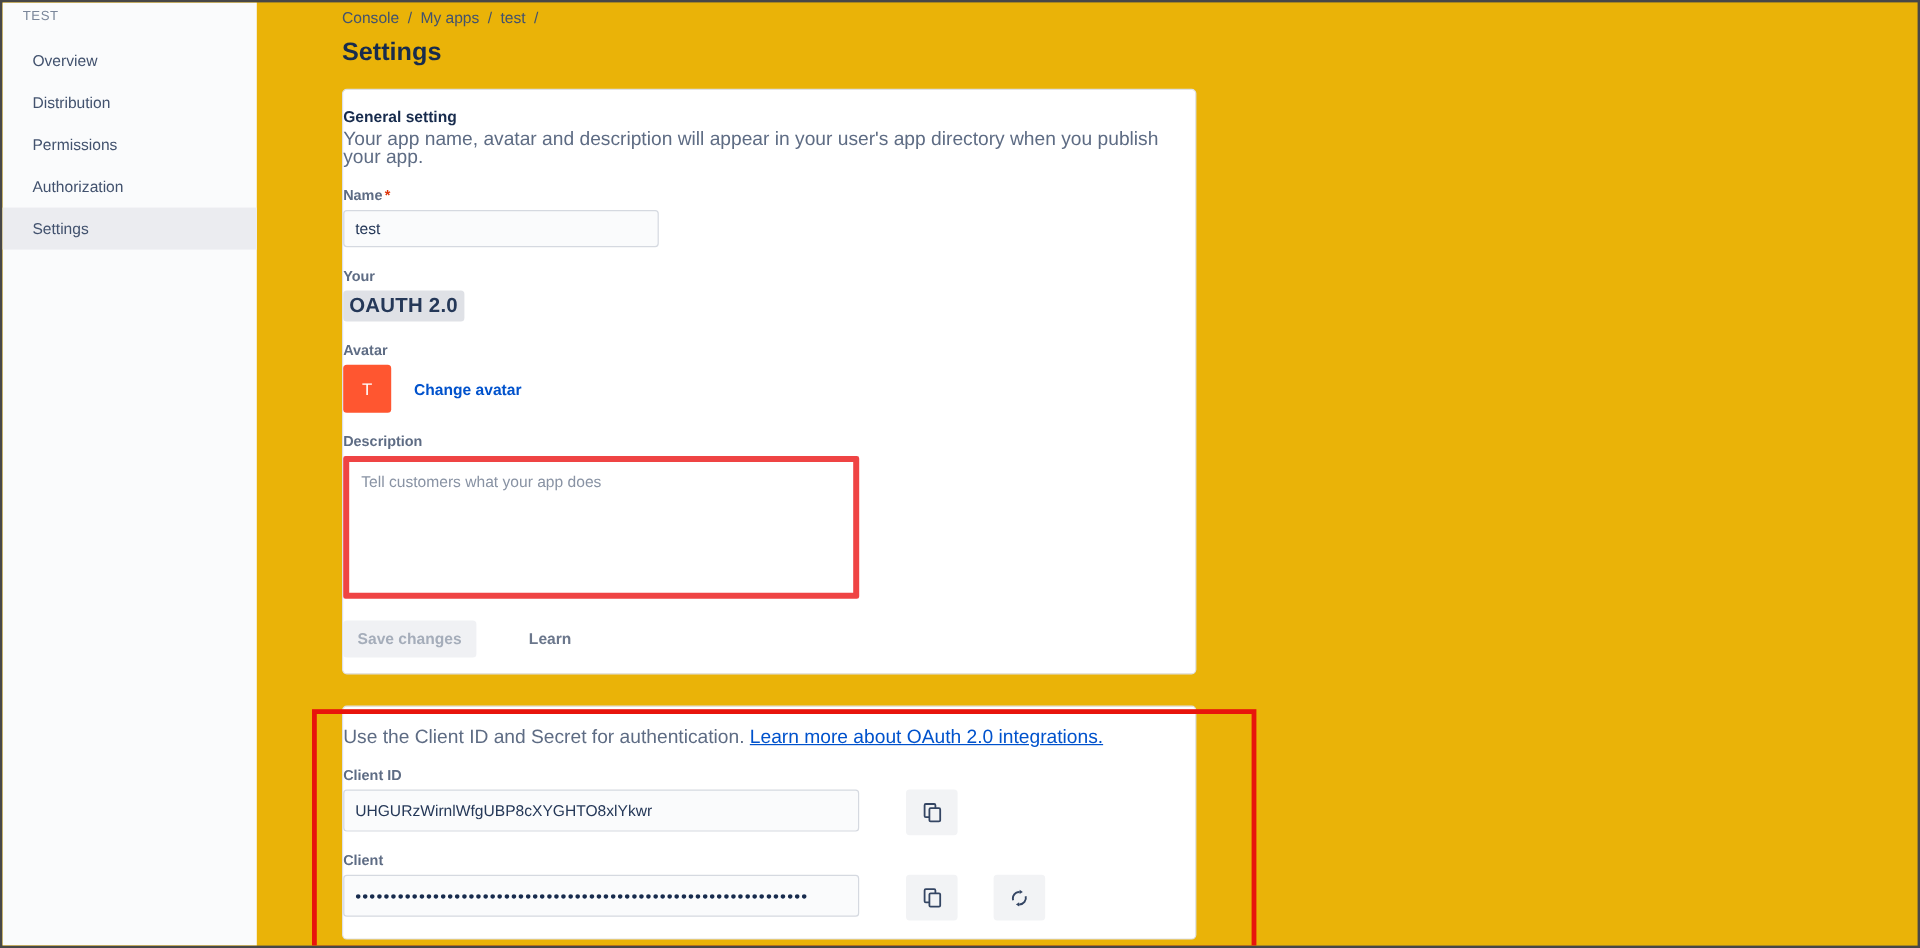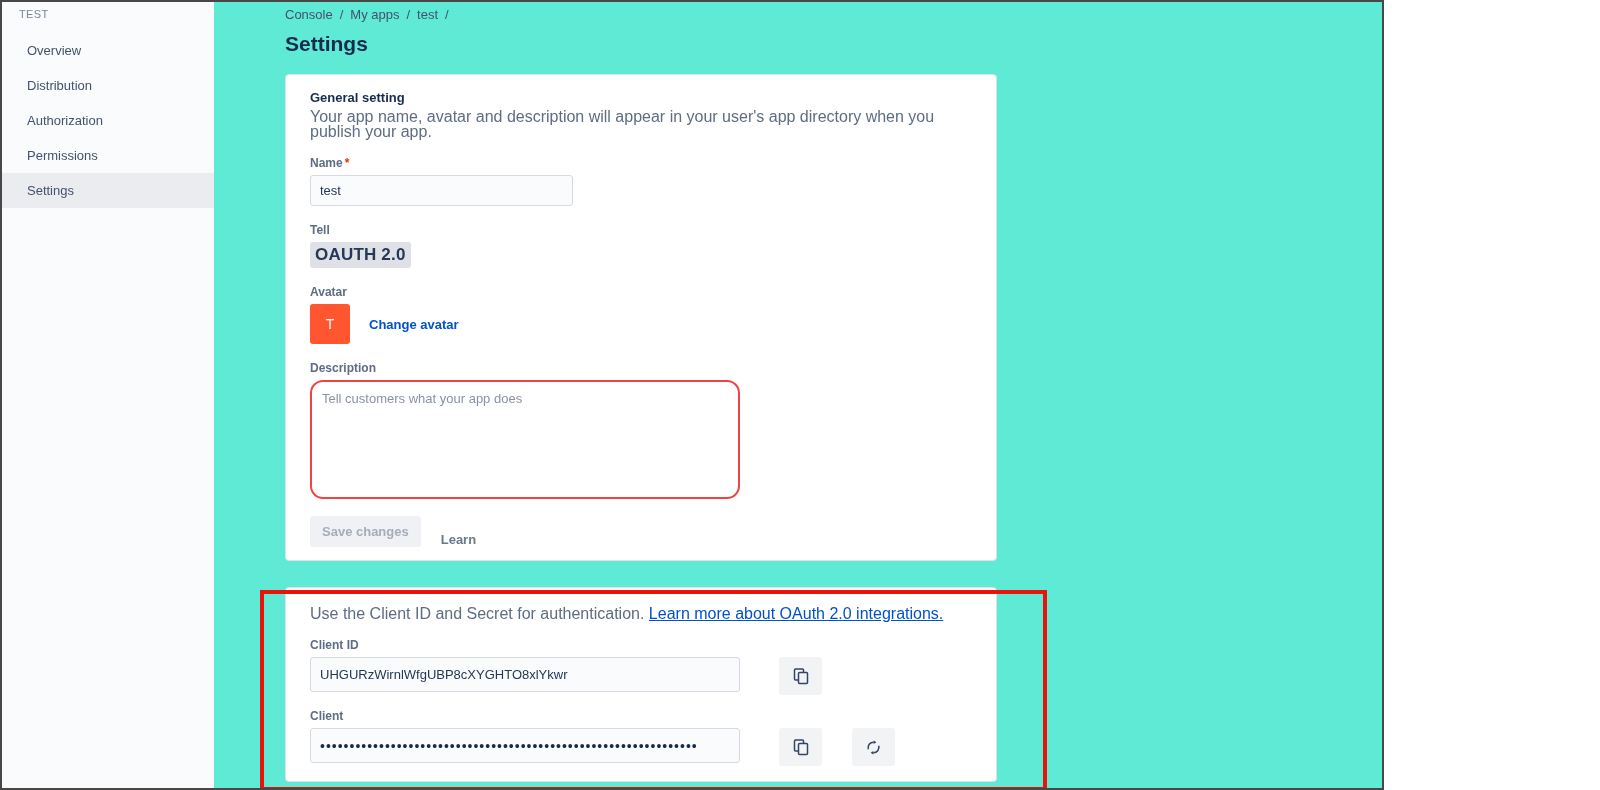--- a/index.html
+++ b/index.html
@@ -1,20 +1,20 @@
 <!DOCTYPE html>
 <html><head>
 <meta charset="utf-8">
 <style>
   * { margin:0; padding:0; box-sizing:border-box; }
   html,body { background:#fff; }
   body { font-family:"Liberation Sans", sans-serif; }
   .window {
-    position:relative; width:1384px; height:790px;
-    background:#5eead4; border:2px solid #474747; overflow:hidden;
+    position:relative; width:1600px; height:790px;
+    background:#eab308; border:2px solid #474747; overflow:hidden;
   }
   
   .sidebar {
     position:absolute; left:0; top:0; bottom:0; width:212px;
     background:#fafbfc;
   }
   .sidebar-app-label {
     padding:6px 0 0 17px; font-size:11px; font-weight:400; letter-spacing:.4px;
     color:#7a869a; text-transform:uppercase;
   }
@@ -25,21 +25,21 @@
   }
   .side-item.active { background:#ebecf0; color:#42526e; }
   
   .main { position:absolute; left:212px; top:0; right:0; bottom:0; padding:5px 0 0 71px; }
   .breadcrumb { font-size:13px; color:#42526e; }
   .breadcrumb .crumb { color:#42526e; cursor:pointer; }
   .breadcrumb .sep { margin:0 7px; color:#42526e; }
   .page-title { margin-top:9px; font-size:21px; line-height:26px; font-weight:700; color:#172b4d; }
   .card {
     width:712px; background:#fff; border:1px solid #dfe1e6; border-radius:4px;
-    padding:15px 14px 13px 24px;
+    padding:15px 14px 13px 0;
   }
   .card-general { margin-top:17px; }
   .card-auth-wrap { position:relative; margin-top:26px; width:712px; }
   .card-auth { padding-bottom:15px; }
   .card-heading { font-size:13px; font-weight:700; color:#172b4d; line-height:16px; }
   .card-subtitle { margin-top:3px; font-size:16px; color:#5e6c84; line-height:15px; }
   .field-label { margin-top:17px; font-size:12px; font-weight:700; color:#5e6c84; line-height:14px; }
   .required { color:#de350b; margin-left:2px; }
   .text-input {
     display:block; margin-top:5px; background:#fafbfc; border:1px solid #d5d9e0;
@@ -53,26 +53,26 @@
   }
   .avatar-row { margin-top:5px; display:flex; align-items:center; }
   .avatar {
     width:40px; height:40px; background:#ff5630; border-radius:3px;
     display:flex; align-items:center; justify-content:center;
     color:#fff; font-size:14px; font-weight:400;
   }
   .change-avatar { margin-left:19px; color:#0052cc; font-size:13px; font-weight:600; cursor:pointer; }
   .desc-textarea {
     margin-top:5px; width:430px; height:119px; resize:none;
-    background:#fff; border:2px solid #ef4444; border-radius:13px;
+    background:#fff; border:5px solid #ef4444; border-radius:2px;
     font-family:"Liberation Sans", sans-serif; font-size:13px; color:#253858; padding:9px 10px;
     outline:none;
   }
   .desc-textarea::placeholder { color:#8993a4; }
-  .form-buttons { margin-top:13px; display:flex; align-items:flex-end; }
+  .form-buttons { margin-top:13px; display:flex; align-items:center;gap:24px; }
   .btn-save {
     background:#f0f1f4; color:#a5adba; border:none; border-radius:3px;
     font-family:"Liberation Sans", sans-serif; font-size:13px; font-weight:600;
     padding:8px 12px; cursor:not-allowed;
   }
   .btn-cancel {
     background:transparent; border:none; color:#6b778c; font-size:13px; font-weight:600;
     font-family:"Liberation Sans", sans-serif; margin-left:20px; cursor:pointer;
   }
   .link { color:#0052cc; text-decoration:underline; cursor:pointer; }
@@ -94,42 +94,42 @@
 </head>
 <body>
 
 <div class="window">
 
   <aside class="sidebar">
     <div class="sidebar-app-label">TEST</div>
     <nav class="sidebar-nav">
       <div class="side-item">Overview</div>
       <div class="side-item">Distribution</div>
+      <div class="side-item">Permissions</div>
       <div class="side-item">Authorization</div>
-      <div class="side-item">Permissions</div>
       <div class="side-item active">Settings</div>
     </nav>
   </aside>
 
   <main class="main">
 
     <div class="breadcrumb">
       <span class="crumb">Console</span><span class="sep">/</span><span class="crumb">My apps</span><span class="sep">/</span><span class="crumb">test</span><span class="sep">/</span>
     </div>
 
     <h1 class="page-title">Settings</h1>
 
     <section class="card card-general">
       <div class="card-heading">General setting</div>
       <div class="card-subtitle">Your app name, avatar and description will appear in your user's app directory when you publish your app.</div>
 
       <div class="field-label"><span>Name</span><span class="required">*</span></div>
       <input class="text-input name-input" type="text" value="test" style="">
 
-      <div class="field-label">Tell</div>
+      <div class="field-label">Your</div>
       <span class="type-badge">OAUTH 2.0</span>
 
       <div class="field-label">Avatar</div>
       <div class="avatar-row">
         <div class="avatar">T</div>
         <span class="change-avatar">Change avatar</span>
       </div>
 
       <div class="field-label">Description</div>
       <textarea class="desc-textarea" placeholder="Tell customers what your app does" style=""></textarea>

